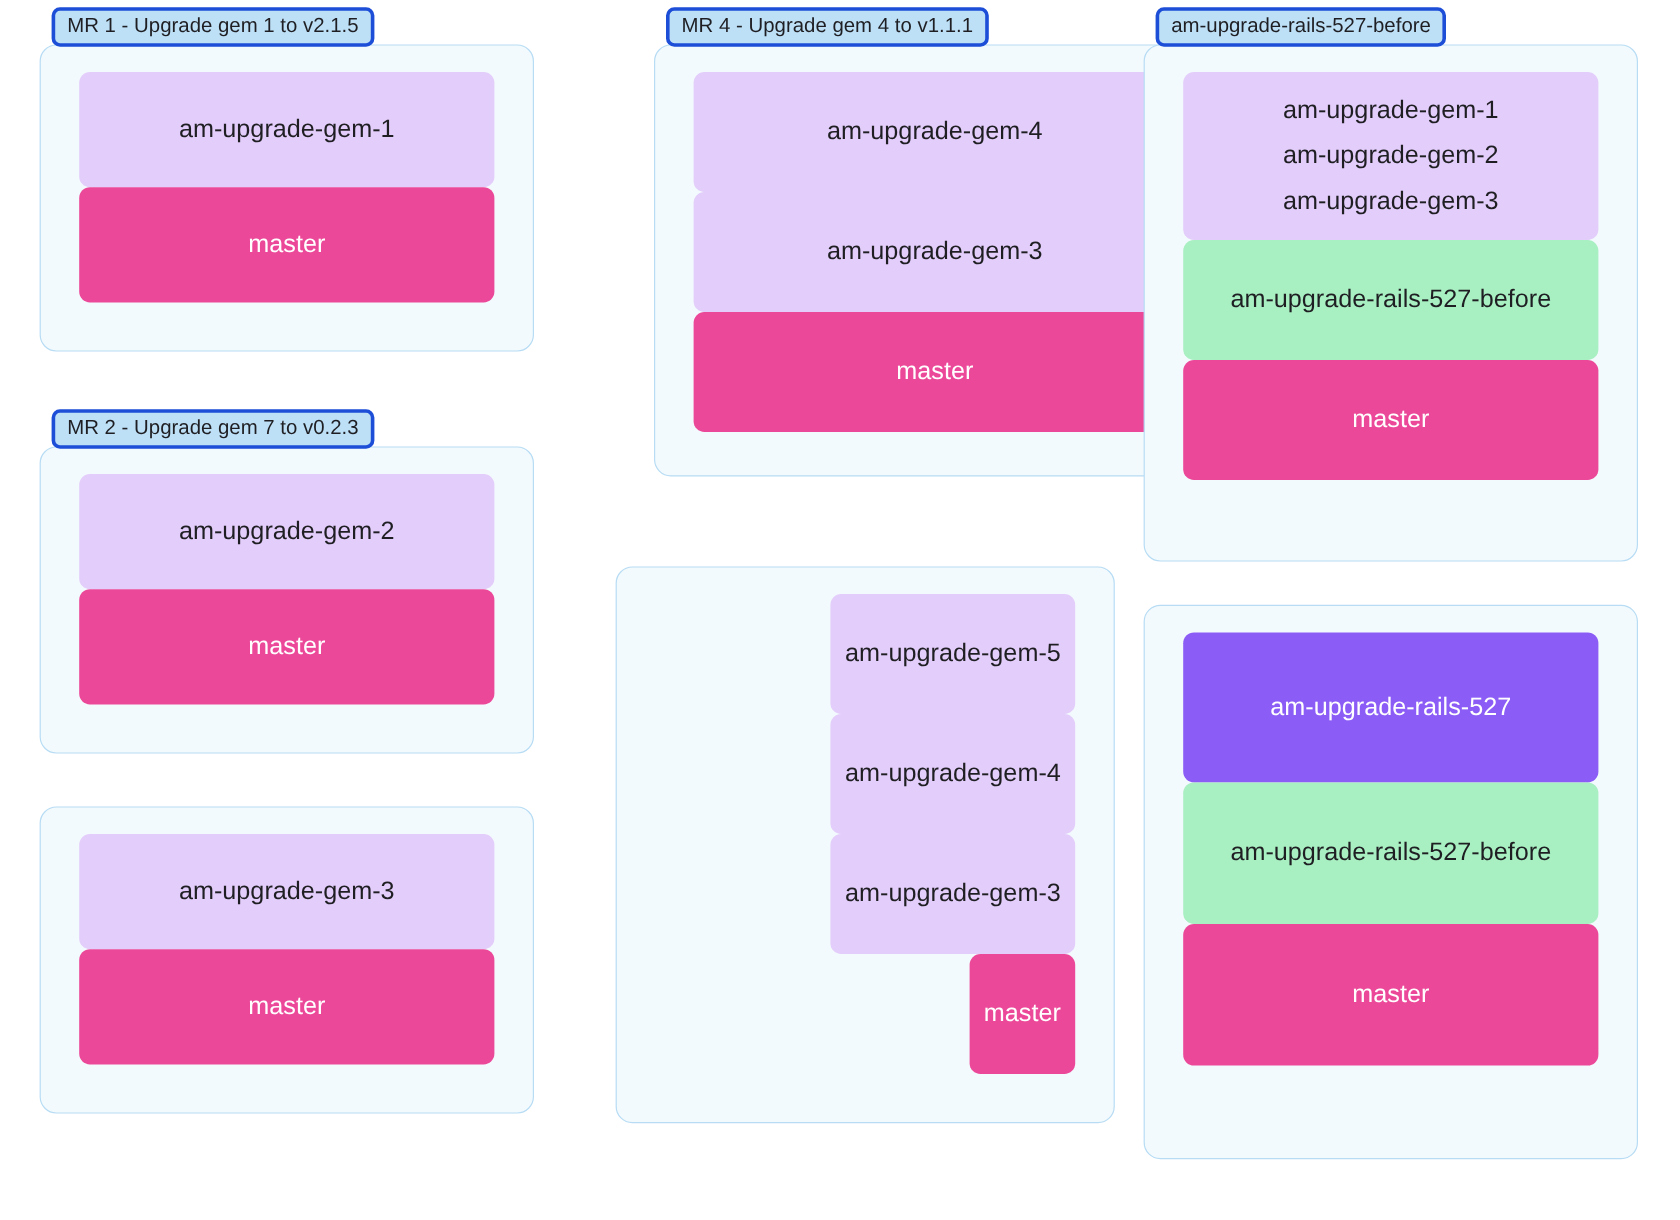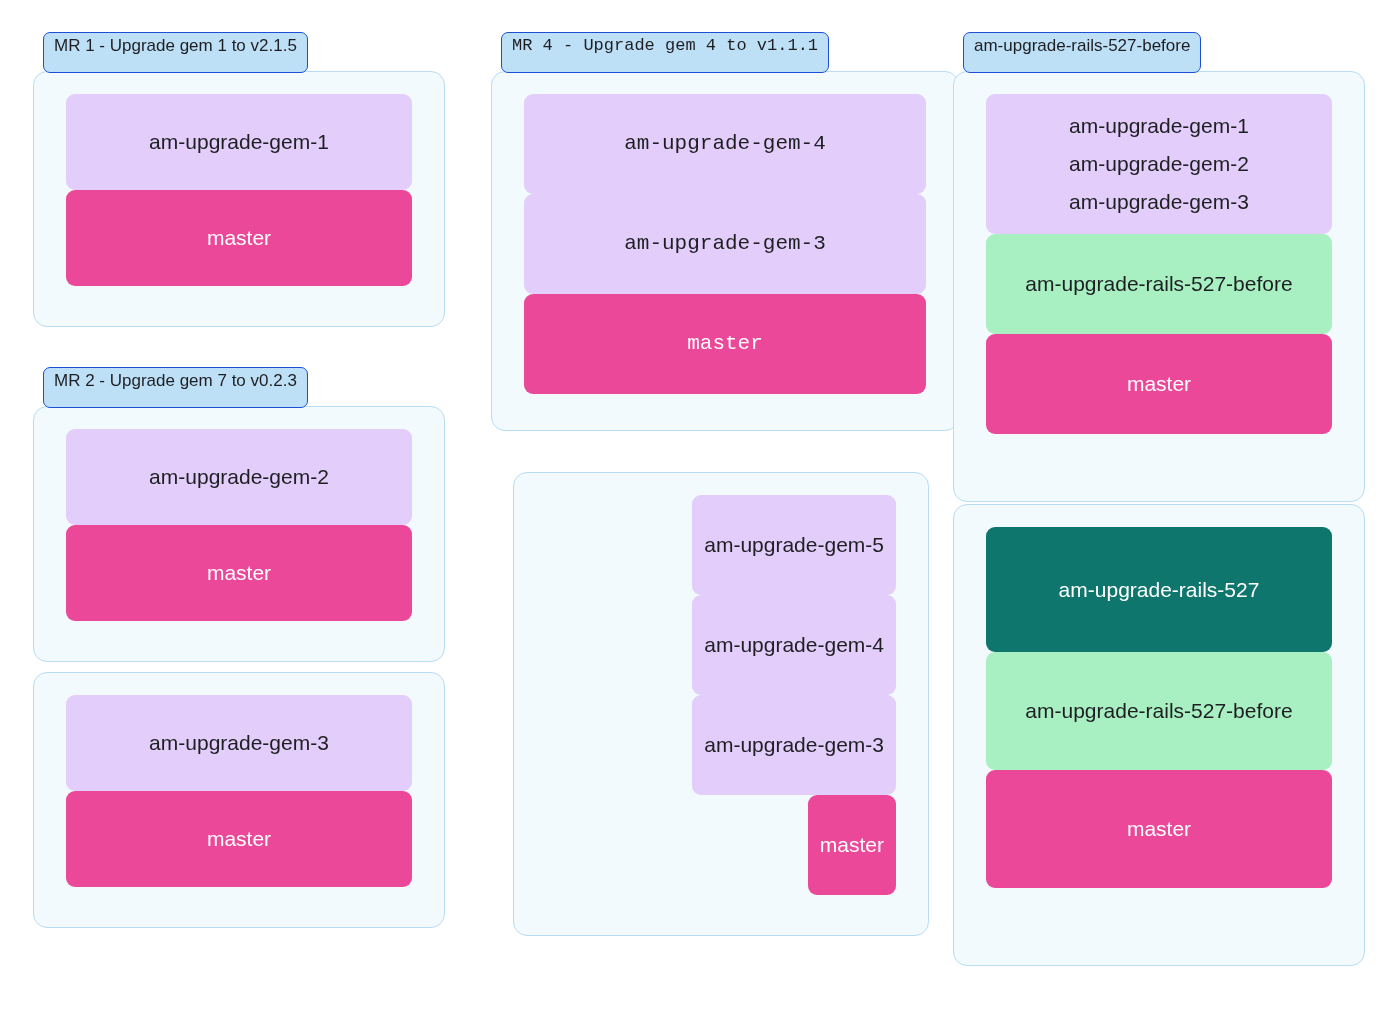--- a/index.html
+++ b/index.html
@@ -23,31 +23,30 @@
   }
 
   
   .group {
     position: absolute;
   }
 
   .group-label {
     display: inline-block;
     background: #bde0f7;
-    border: 1px solid #1d4ed8;
+    border: 3px solid #1d4ed8;
     border-radius: 7px;
-    padding: 3px 10px 16px 10px;
+    padding: 3px 10px 4px 10px;
     font-size: 17px;
     line-height: 20px;
     color: #1f1f23;
     white-space: nowrap;
     position: relative;
     z-index: 3;
     margin-left: 10px;
-    margin-top: 26px;
   }
 
   .group-card {
     background: #f3fafd;
     border: 1.6px solid #b7dcf4;
     border-radius: 14px;
     box-sizing: border-box;
     margin-top: -2px;
     position: relative;
     display: flex;
@@ -76,21 +75,21 @@
   }
   .branch.master {
     background: #ec4899;
     color: #ffffff;
   }
   .branch.base-green {
     background: #a8efc2;
     color: #1f1f23;
   }
   .branch.head-green {
-    background: #0f766e;
+    background: #8b5cf6;
     color: #ffffff;
     text-align: center;
   }
 
   
   .branch.stacked-lines {
     flex-direction: column;
     justify-content: center;
     line-height: 38px;
   }
@@ -106,21 +105,21 @@
   #g-mr2  .group-card { height: 256px; }
   #g-mr2  .feature { height: 96px; }
   #g-mr2  .master  { height: 96px; }
 
   #g-mr3  { left: 33px;  top: 674px; width: 412px; }
   #g-mr3  .group-card { height: 256px; }
   #g-mr3  .feature { height: 96px; }
   #g-mr3  .master  { height: 96px; }
 
   
-  #g-mr4  { left: 491px; top: 6px;  width: 468px; font-family: Liberation Mono, monospace; }
+  #g-mr4  { left: 545px; top: 6px;  width: 468px; }
   #g-mr4  .group-card { height: 360px; }
   #g-mr4  .feature { height: 100px; }
   #g-mr4  .master  { height: 100px; }
 
   #g-mr5  { left: 513px; top: 474px; width: 416px; }
   #g-mr5  .group-card { height: 464px; align-items: flex-end; }
   #g-mr5  .feature { height: 100px; }
   #g-mr5  .master  { height: 100px; }
 
   

